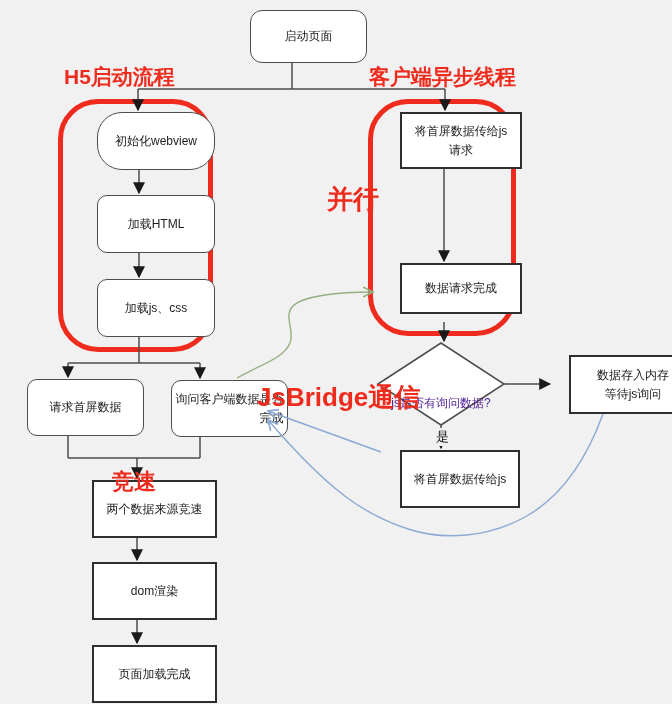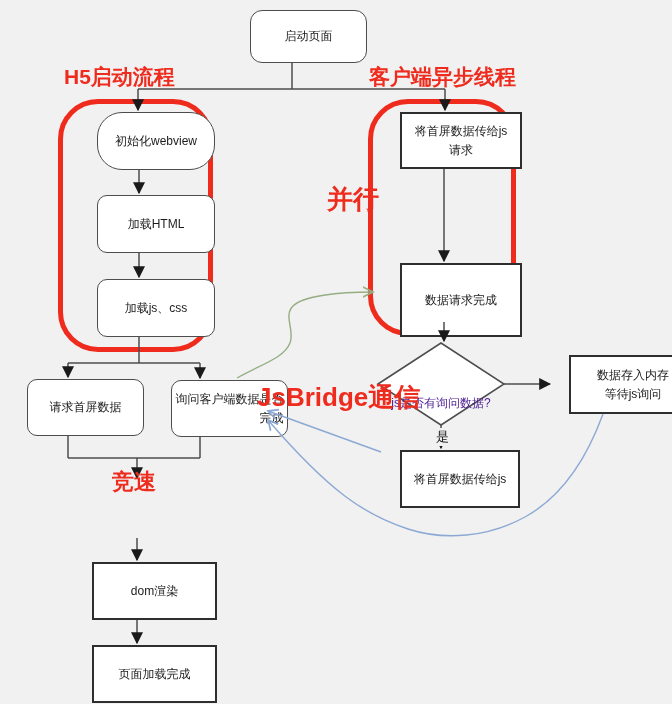--- a/index.html
+++ b/index.html
@@ -74,40 +74,43 @@
     <span>加载HTML</span>
   </div>
   <div class="node rnode" style="left:80px;top:279px;width:118px;height:58px;">
     <span>加载js、css</span>
   </div>
 
   <div class="node snode" style="left:383px;top:112px;width:122px;height:57px;">
     <span>将首屏数据传给js
 请求</span>
   </div>
-  <div class="node snode" style="left:383px;top:263px;width:122px;height:74px;">
+  <div class="node snode" style="left:383px;top:263px;width:122px;height:51px;">
     <span>数据请求完成</span>
   </div>
 
   <div class="node rnode" style="left:10px;top:379px;width:117px;height:57px;">
     <span>请求首屏数据</span>
   </div>
   <div class="node rnode" style="left:154px;top:380px;width:117px;height:57px;text-align:right;">
     <span>询问客户端数据是否
 完成</span>
   </div>
 
   <div class="node snode" style="left:552px;top:355px;width:128px;height:59px;">
     <span>数据存入内存
 等待js询问</span>
   </div>
   <div class="node snode" style="left:383px;top:450px;width:120px;height:58px;text-align:center;">
     <span>将首屏数据传给js</span>
   </div>
 
+  <div class="node snode" style="left:75px;top:480px;width:125px;height:58px;">
+    <span>两个数据来源竞速</span>
+  </div>
   <div class="node snode" style="left:75px;top:562px;width:125px;height:58px;">
     <span>dom渲染</span>
   </div>
   <div class="node snode" style="left:75px;top:645px;width:125px;height:58px;">
     <span>页面加载完成</span>
   </div>
 
   <div style="position:absolute;z-index:4;left:384px;top:376px;width:114px;text-align:center;font-size:12px;color:#4c1d95;margin-top:19px;">
     <span>js是否有询问数据?</span>
   </div>

